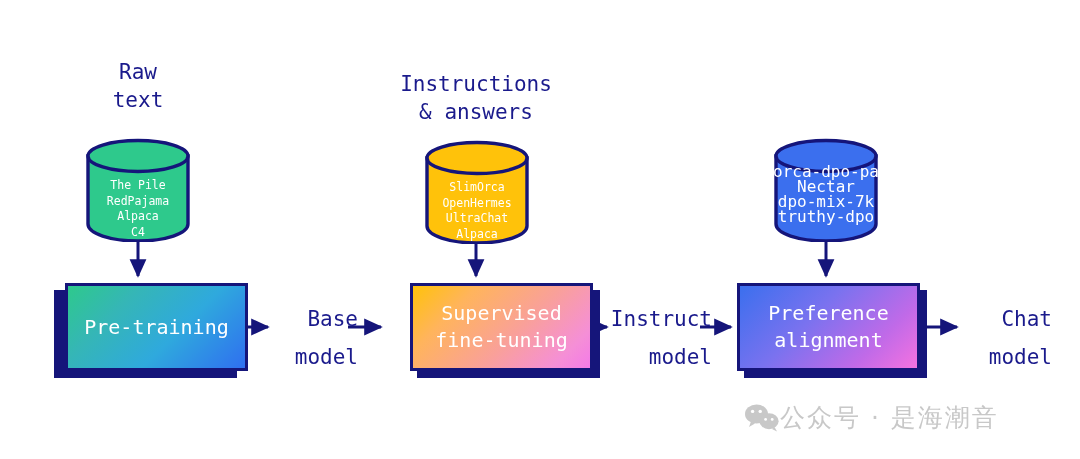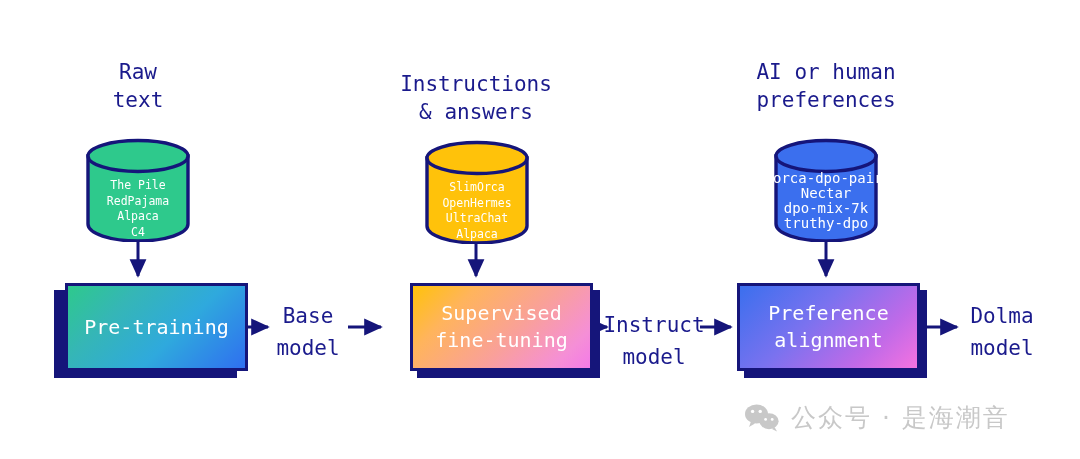--- a/index.html
+++ b/index.html
@@ -86,33 +86,32 @@
   }
   .grad-pretrain  { background: linear-gradient(135deg, #2ec98c 0%, #35b6b6 28%, #2fa9dd 60%, #2f6ff0 100%); margin-left: 18px; }
   .grad-sft       { background: linear-gradient(135deg, #ffc20a 0%, #ffb45c 25%, #f9a09a 58%, #f58fd6 85%, #f47ae8 100%); }
   .grad-align     { background: linear-gradient(135deg, #3b6fee 0%, #7a72ef 40%, #c06ae8 75%, #f472e0 100%); }
 
   
   .model-label {
     position: absolute;
     color: #1a1a8c;
     font-size: 21px;
-    line-height: 32px;
-    text-align: center;
+    line-height: 38px;
+    text-align: right;
     white-space: pre;
   }
 
   
   #watermark {
     position: absolute;
     left: 744px;
     top: 403px;
     display: flex;
     align-items: center;
-    gap: 11px;
   }
   #watermark .wm-text {
     color: #c8c8c8;
     font-size: 25px;
     line-height: 30px;
     font-family: "DejaVu Sans", "Liberation Sans", sans-serif;
     white-space: pre;
     letter-spacing: 2px;
   }
 </style>
@@ -180,46 +179,44 @@
   </div>
 
   <div class="pbox" style="left:410px; top:283px; width:183px; height:88px;">
     <div class="pbox-shadow"></div>
     <div class="pbox-face grad-sft">
       <div class="pbox-label">Supervised
 fine-tuning</div>
     </div>
   </div>
 
-  <div class="model-label" style="left:596px; top:300px; width:116px;margin-top:9px;">Instruct
+  <div class="model-label" style="left:596px; top:300px; width:116px;">Instruct
 model</div>
 
-  <div class="stage-heading" style="left:736px; top:58px; width:180px;">AI or human
-preferences</div>
 
   <div class="cylinder" style="left:773px; top:138px; width:106px; height:104px;">
     <svg class="cyl-svg" width="106" height="104" viewBox="0 0 106 104">
       <path d="M3,18 L3,86 A50,17 0 0 0 103,86 L103,18 Z" fill="#3b6fee" stroke="#15157a" stroke-width="3.4"></path>
       <ellipse cx="53" cy="18" rx="50" ry="15.5" fill="#3b6fee" stroke="#15157a" stroke-width="3.4"></ellipse>
     </svg>
-    <div class="cyl-labels" style="top:33px; font-size:14px; line-height:15px;">orca-dpo-pairs
+    <div class="cyl-labels" style="top:26px; font-size:16px; line-height:15px;">orca-dpo-pairs
 Nectar
 dpo-mix-7k
 truthy-dpo</div>
   </div>
 
   <div class="pbox" style="left:737px; top:283px; width:183px; height:88px;">
     <div class="pbox-shadow"></div>
     <div class="pbox-face grad-align">
       <div class="pbox-label">Preference
 alignment</div>
     </div>
   </div>
 
-  <div class="model-label" style="left:952px; top:300px; width:100px;">Dolma
+  <div class="model-label" style="left:952px; top:300px; width:100px;">Chat
 model</div>
 
   <div id="watermark">
     <svg width="36" height="30" viewBox="0 0 36 30">
       <ellipse cx="12.5" cy="11" rx="11.5" ry="9.6" fill="#c8c8c8"></ellipse>
       <path d="M7,18.5 L5,24 L11,20.6 Z" fill="#c8c8c8"></path>
       <circle cx="8.6" cy="8.4" r="1.7" fill="#ffffff"></circle>
       <circle cx="16.2" cy="8.4" r="1.7" fill="#ffffff"></circle>
       <ellipse cx="25" cy="18.2" rx="9.6" ry="8" fill="#c8c8c8"></ellipse>
       <path d="M30.5,24 L33,28.5 L28,26 Z" fill="#c8c8c8"></path>

